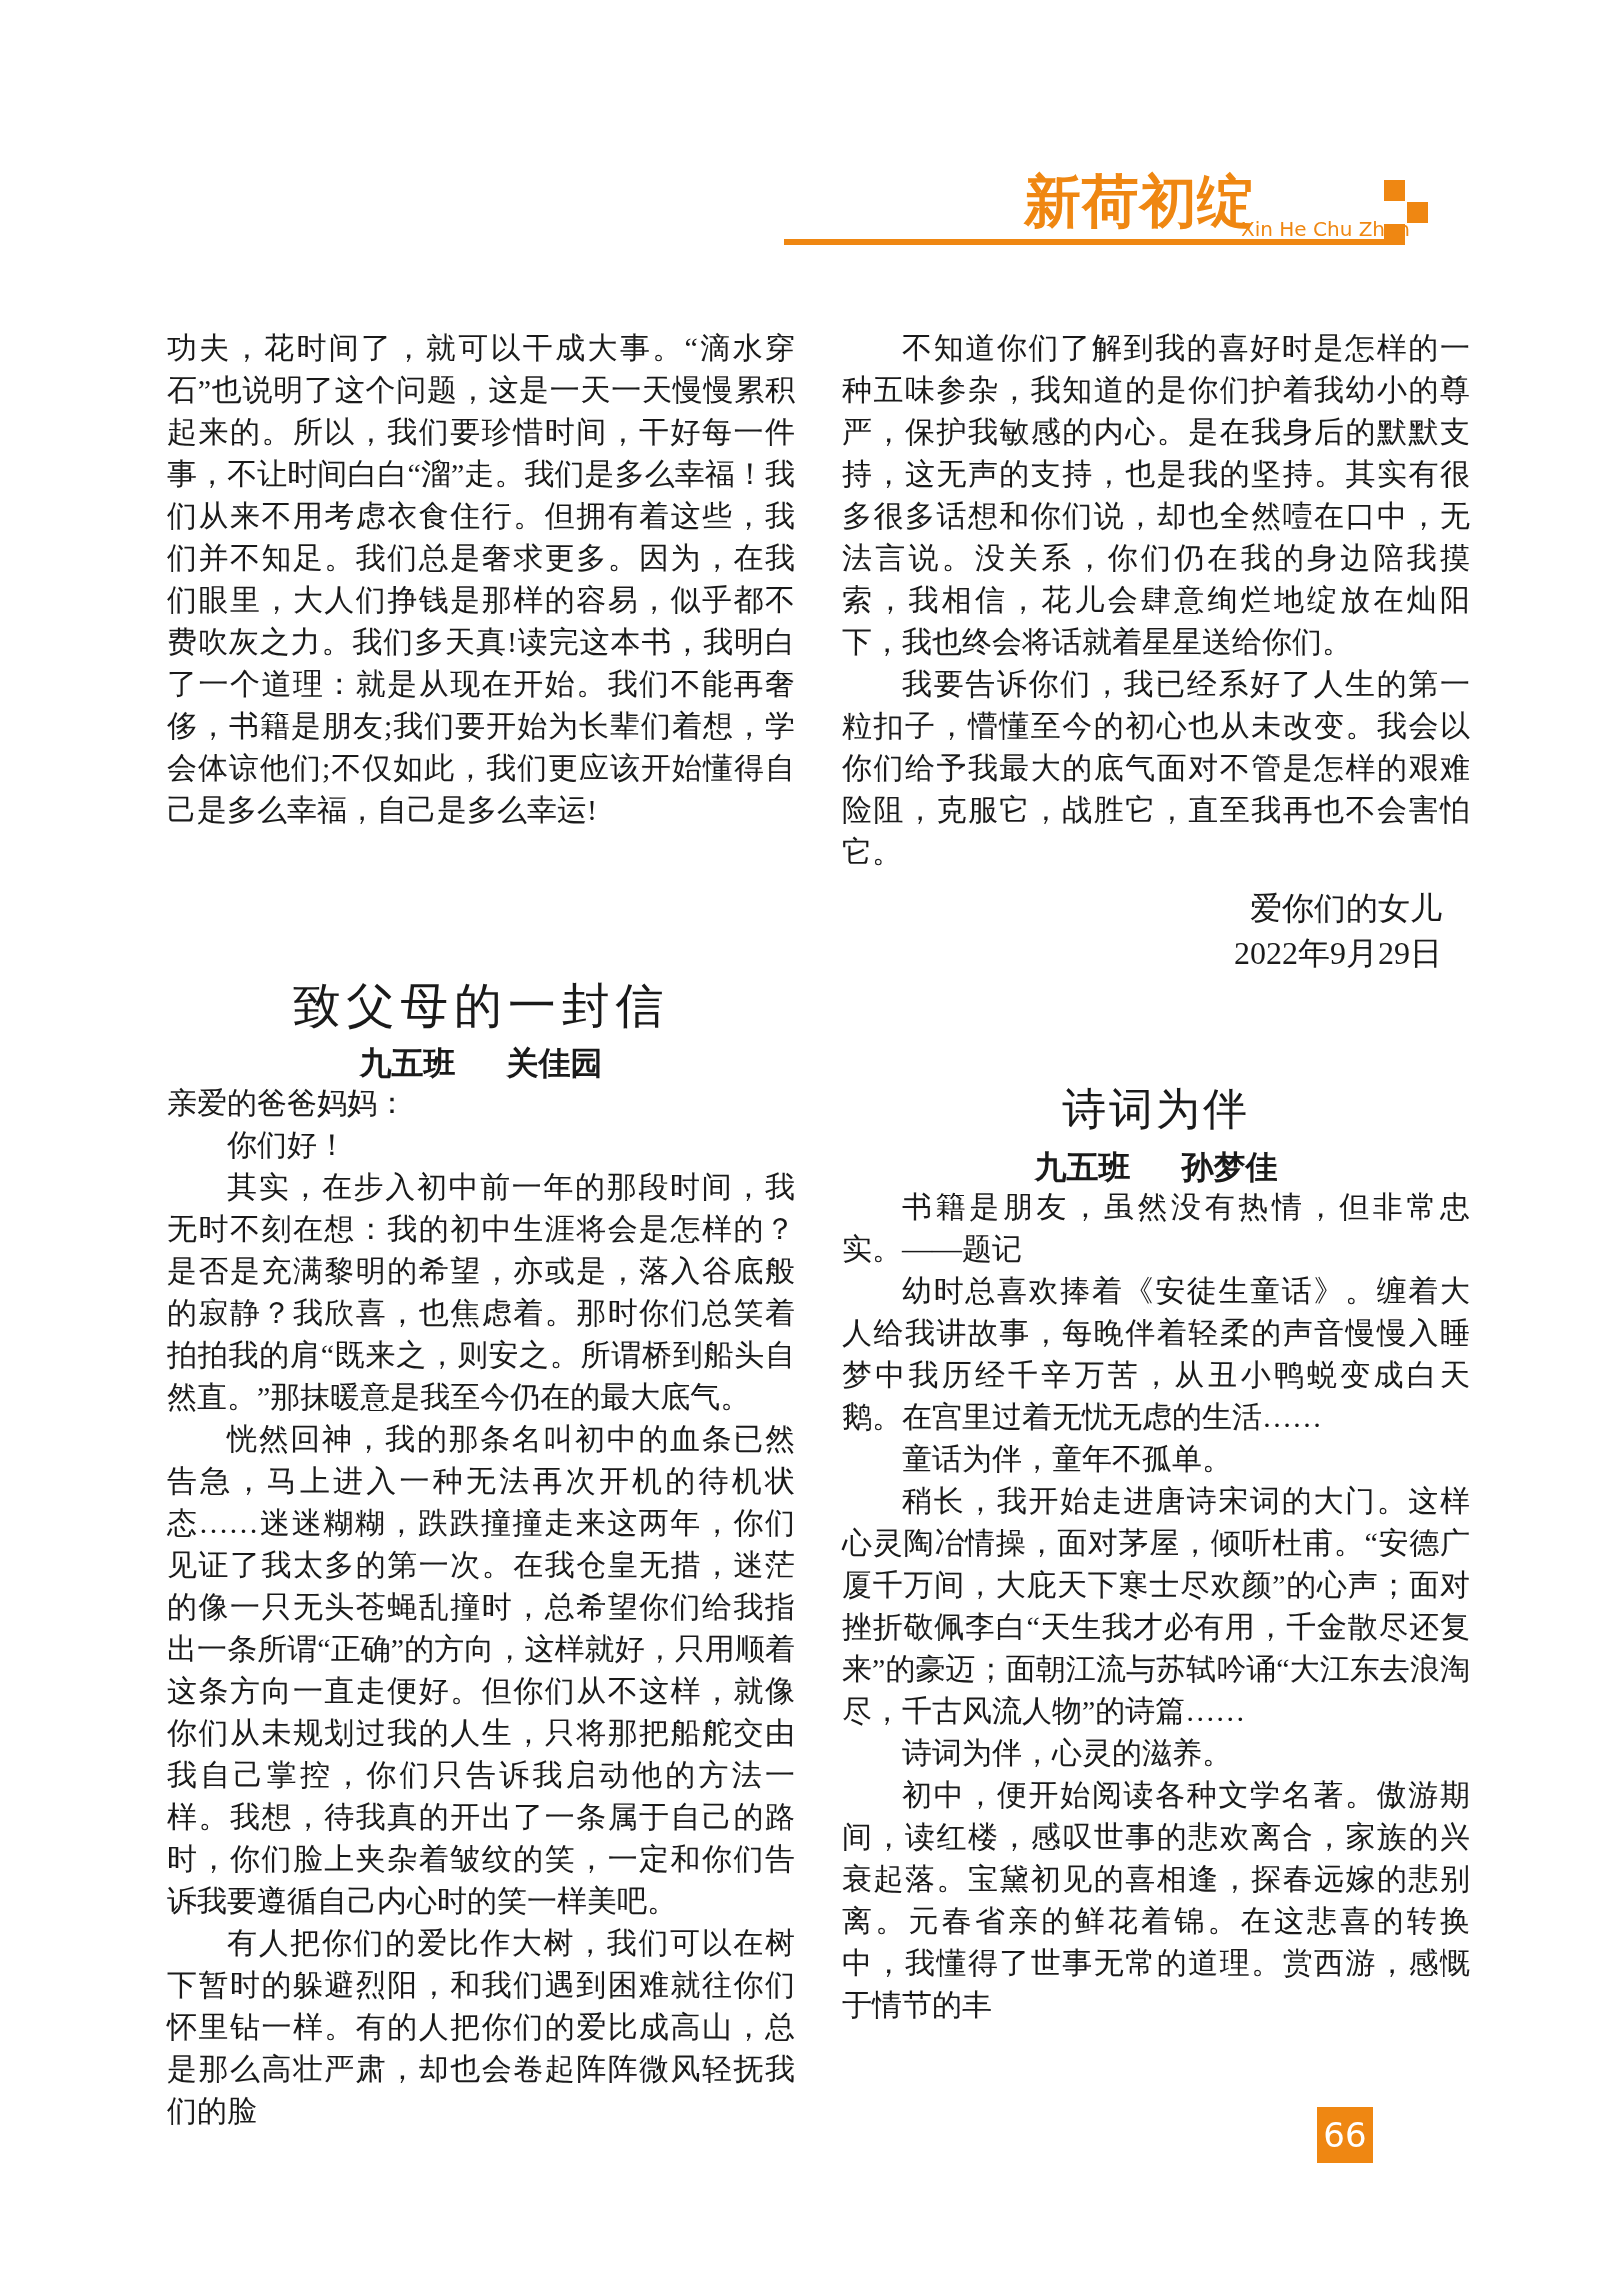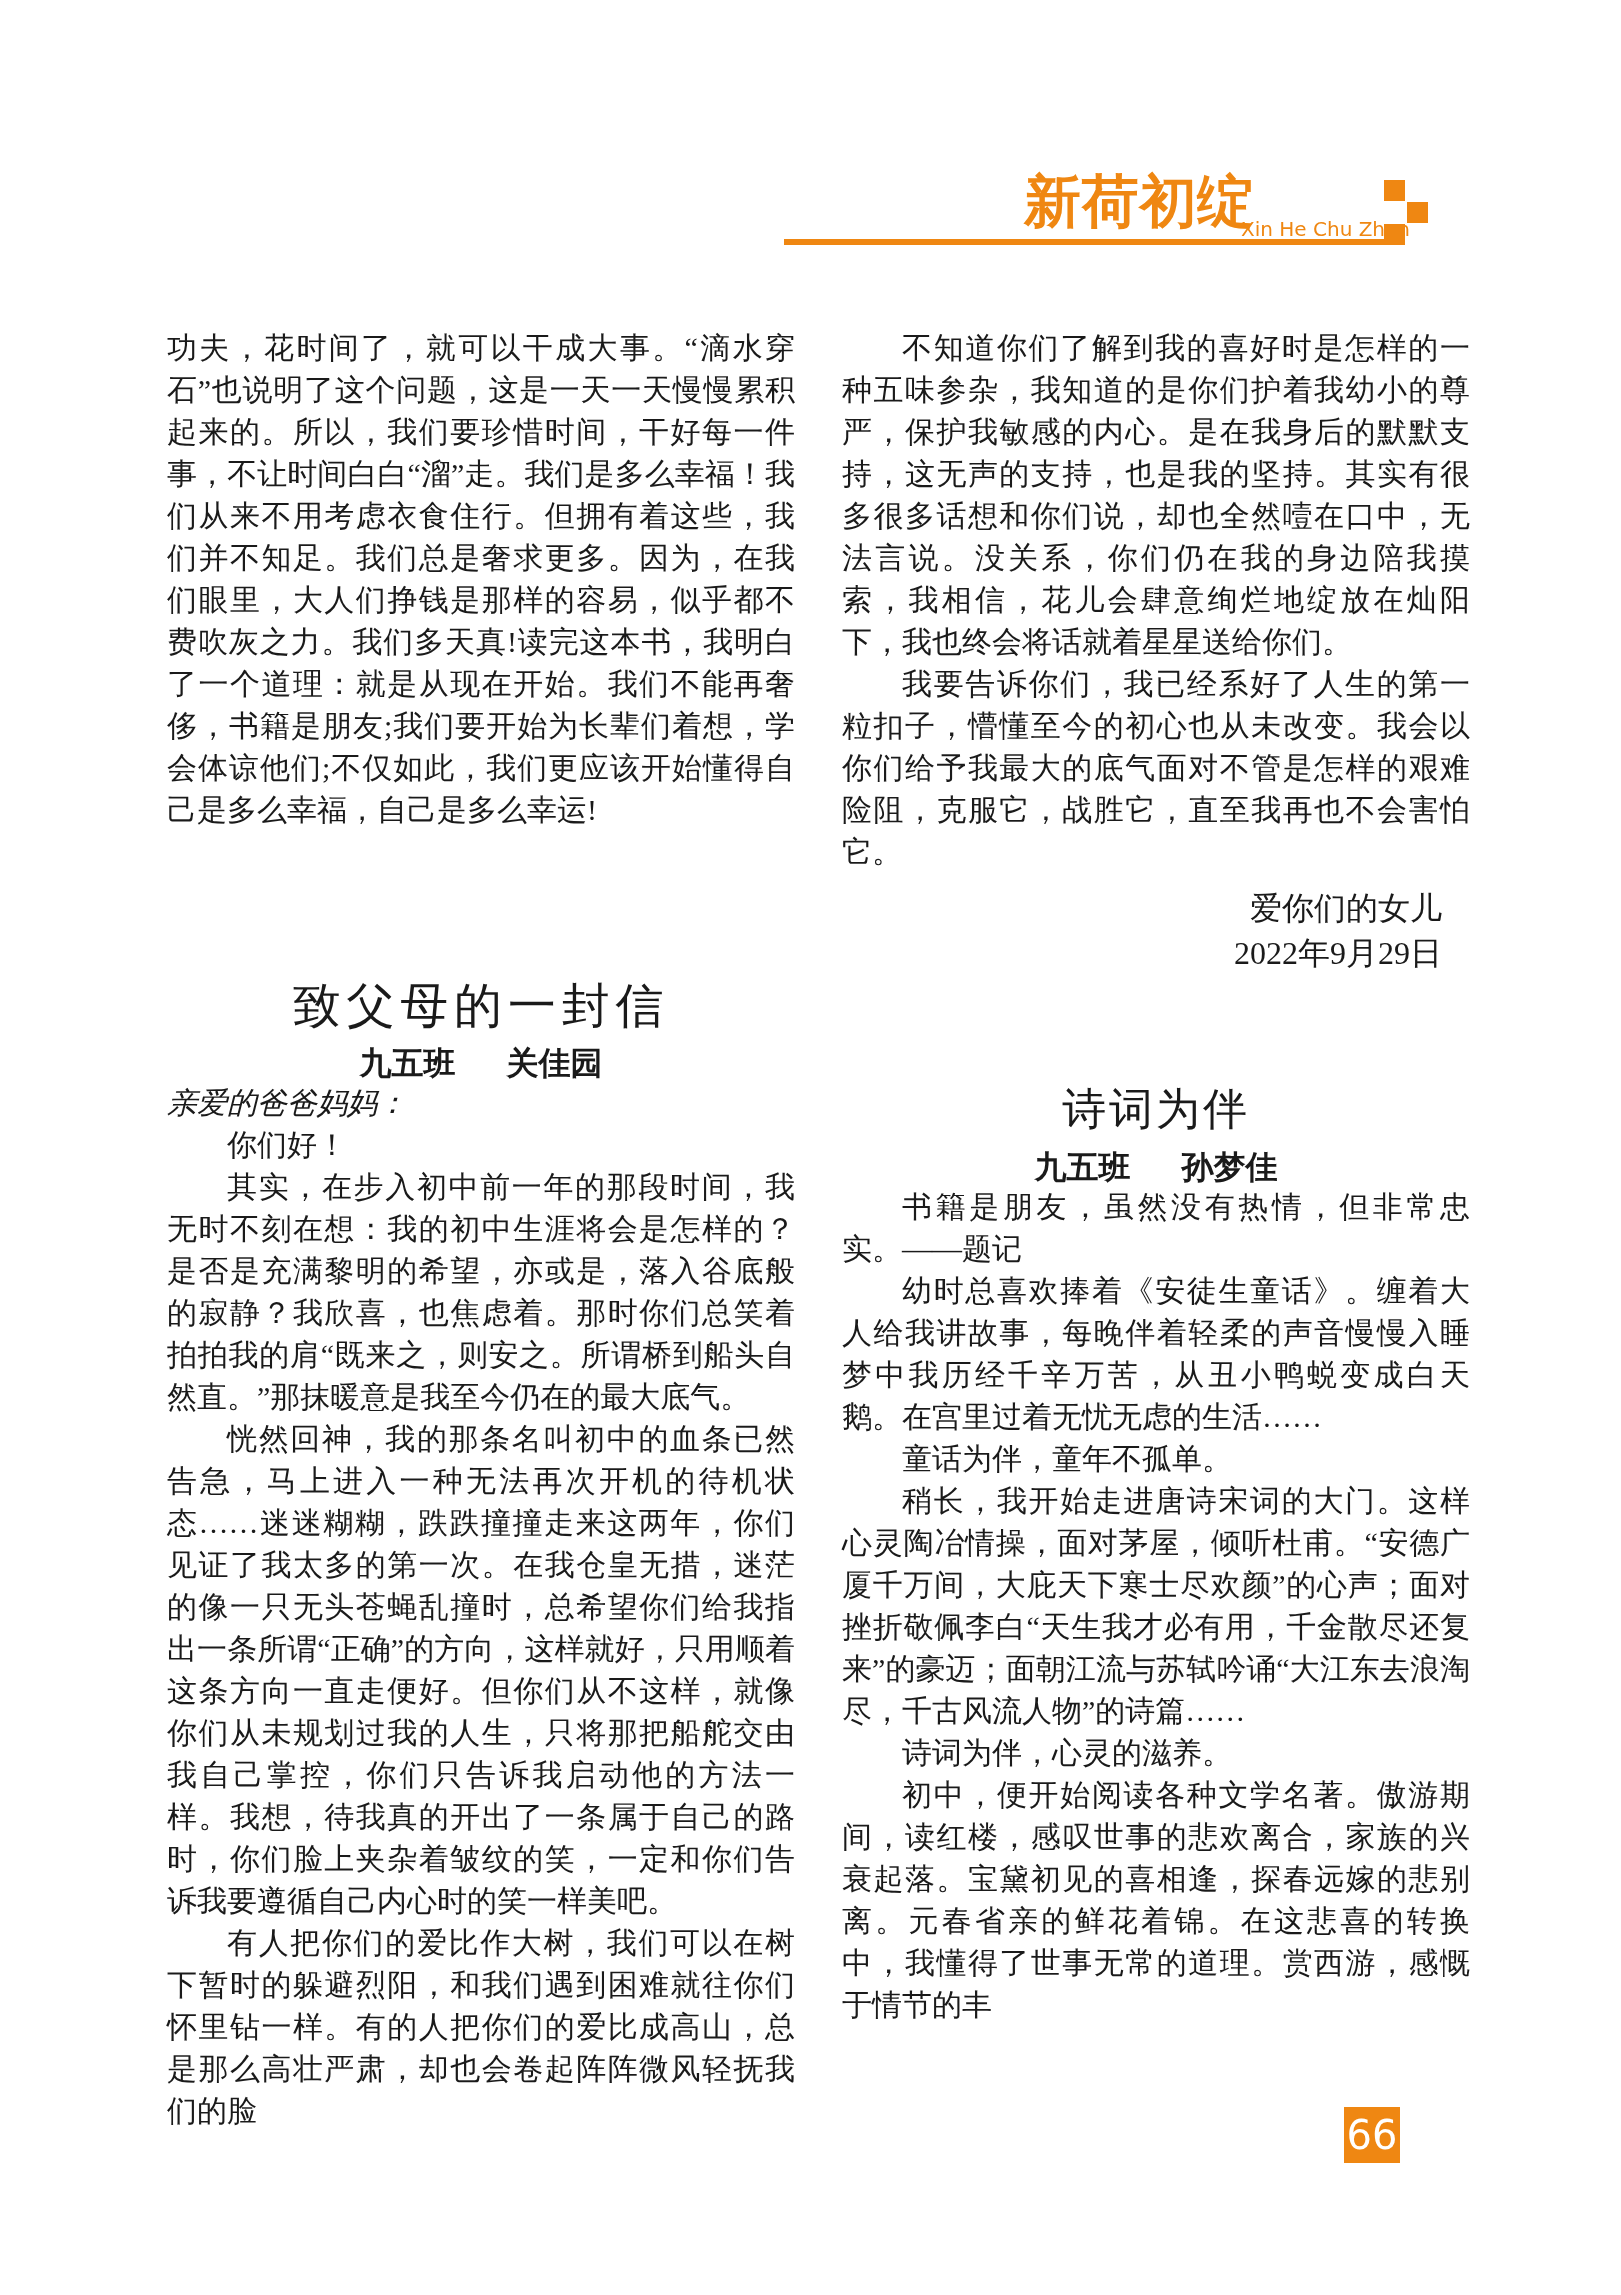--- a/index.html
+++ b/index.html
@@ -87,40 +87,40 @@
   .byline {
     margin-top: 8.8px;
     font-size: 32px;
     line-height: 38px;
     text-align: center;
     display: flex;
     justify-content: center;
     gap: 1.6em;
     font-weight: bold;
   }
-  .salutation { margin-top: 57px; font-style: italic; }
+  .salutation { margin-top: 57px; }
   .first-body { margin-top: 85px; }
 
   .signature {
     margin-top: 13px;
     padding-right: 28px;
     font-size: 32px;
     line-height: 45px;
     text-align: right;
   }
 
   
   .page-number {
     position: absolute;
-    left: 1344px; top: 2107px;
+    left: 1317px; top: 2107px;
     width: 56px; height: 56px;
     background: var(--accent);
     color: #ffffff;
     font-family: "DejaVu Sans", sans-serif;
-    font-size: 40px;
+    font-size: 34px;
     line-height: 56px;
     text-align: center;
   }
 </style>
 </head>
 <body>
 
 <div class="page">
 
   <div class="header-rule"></div>

